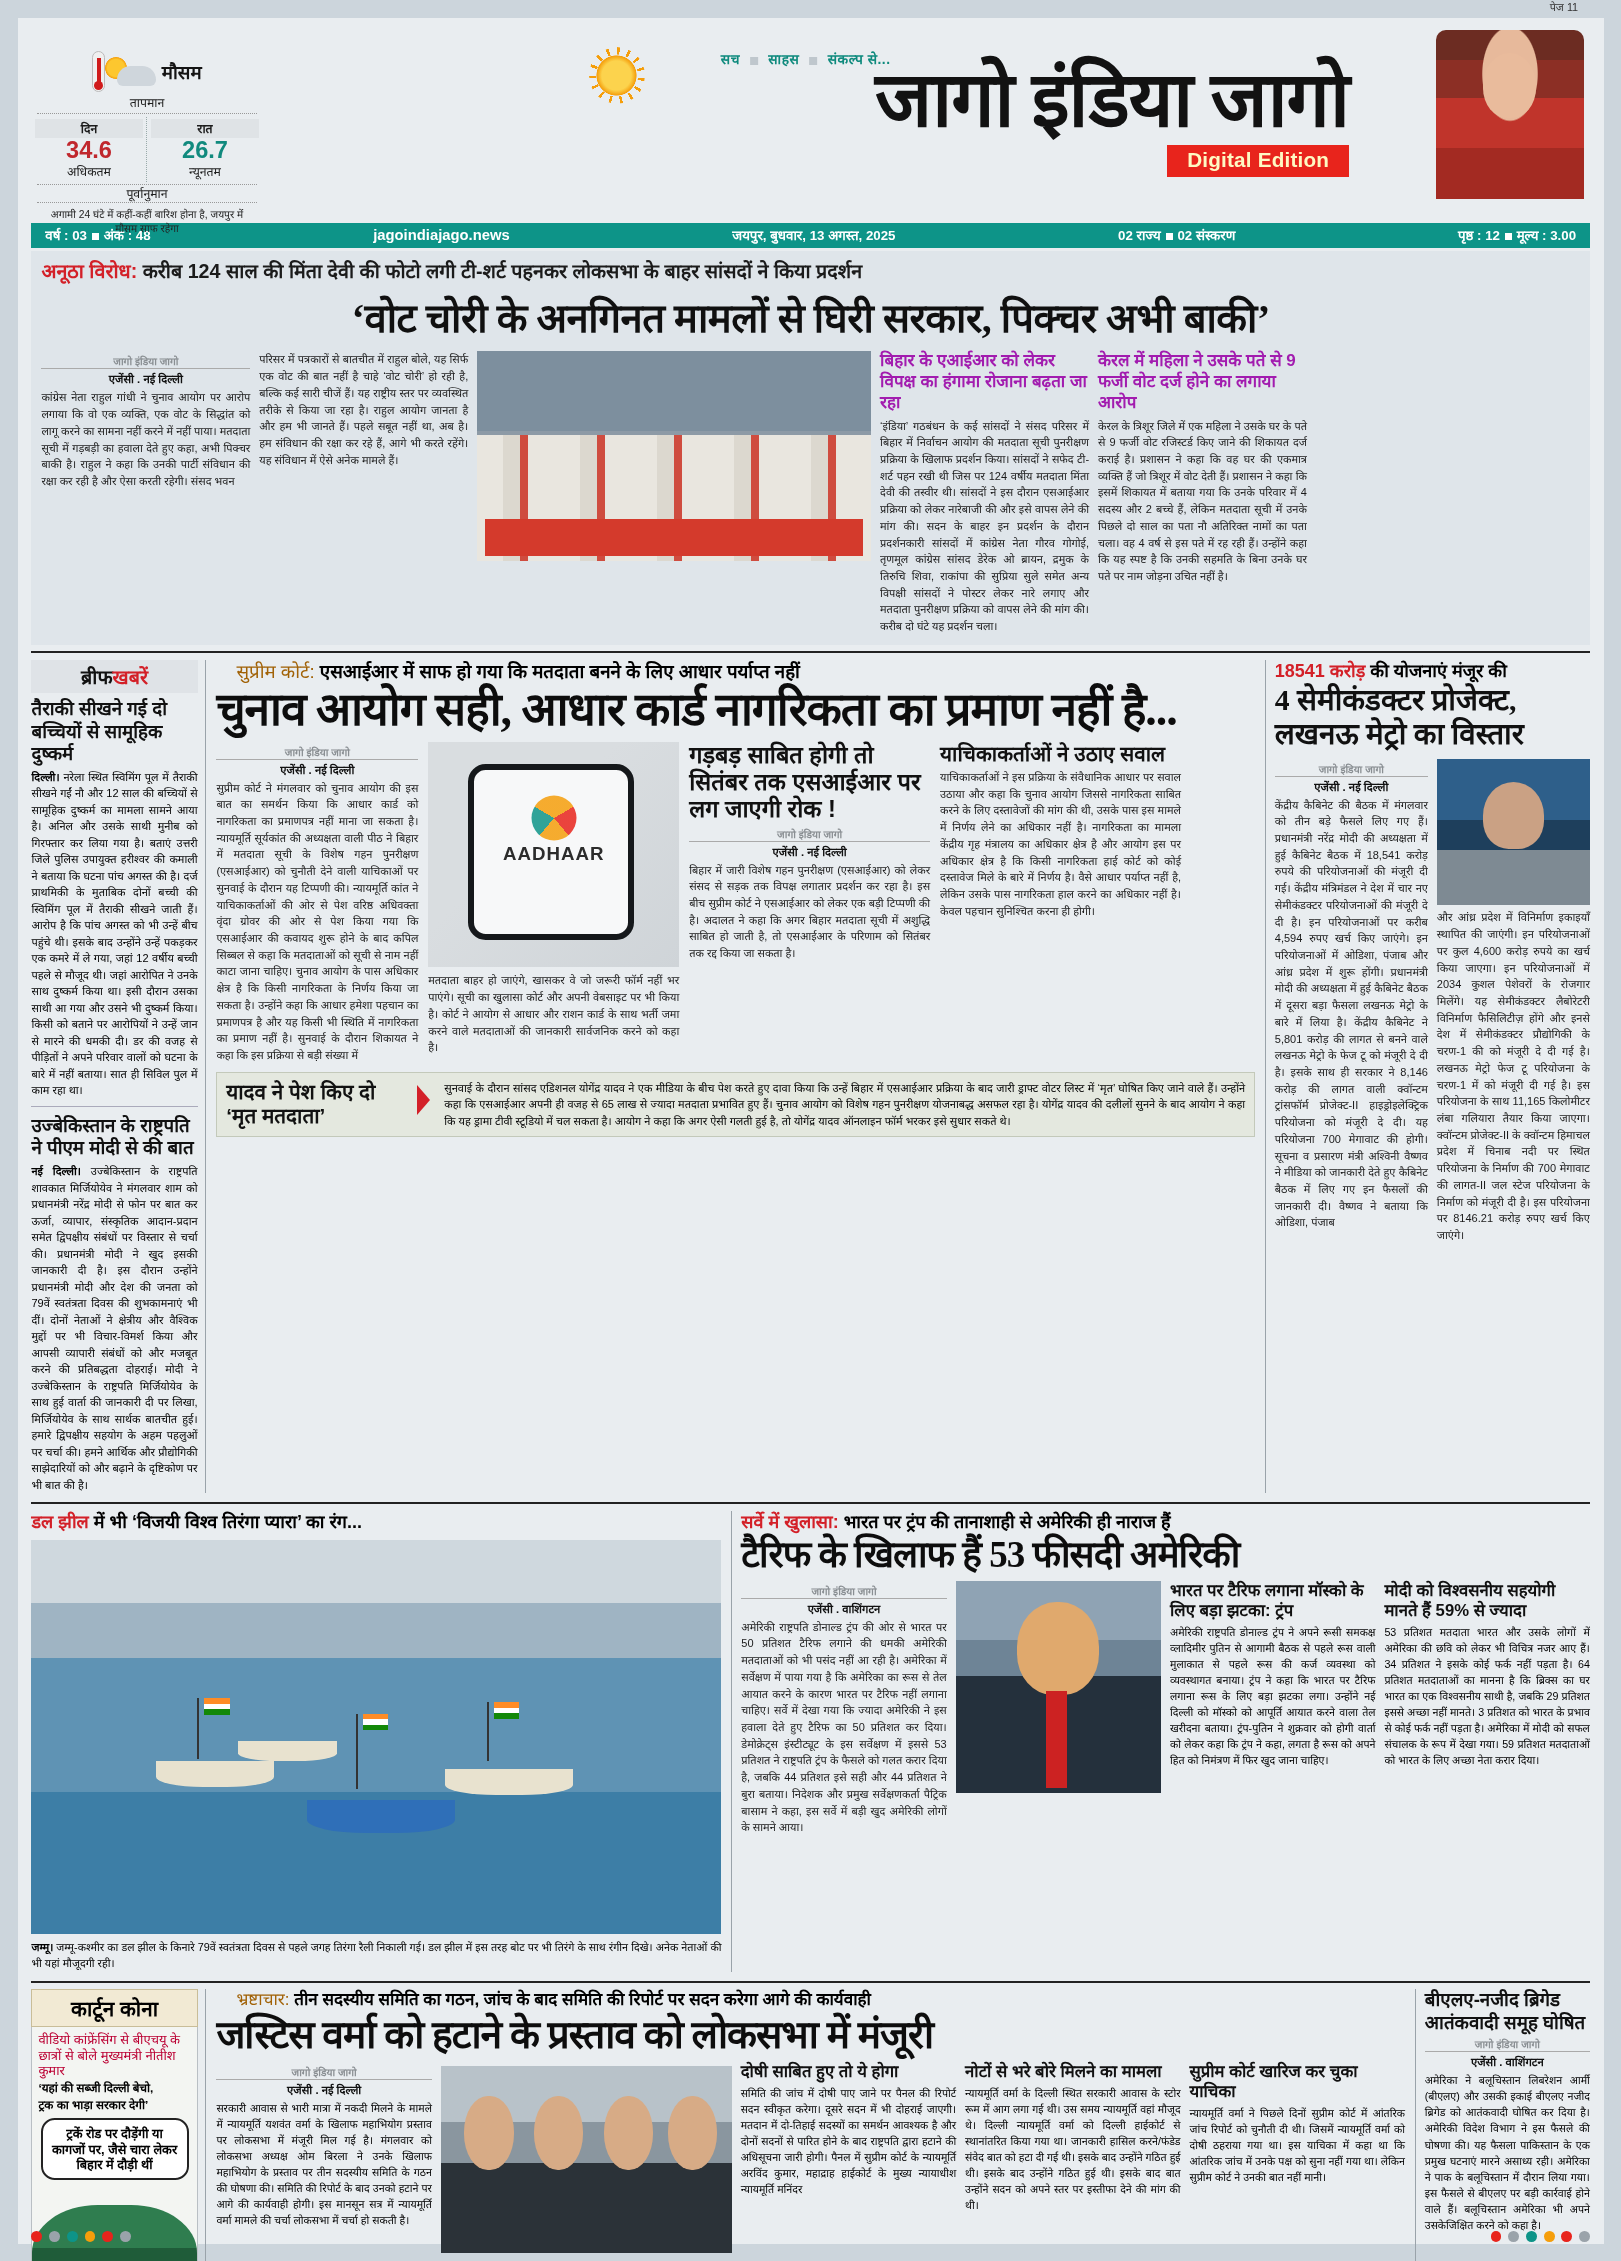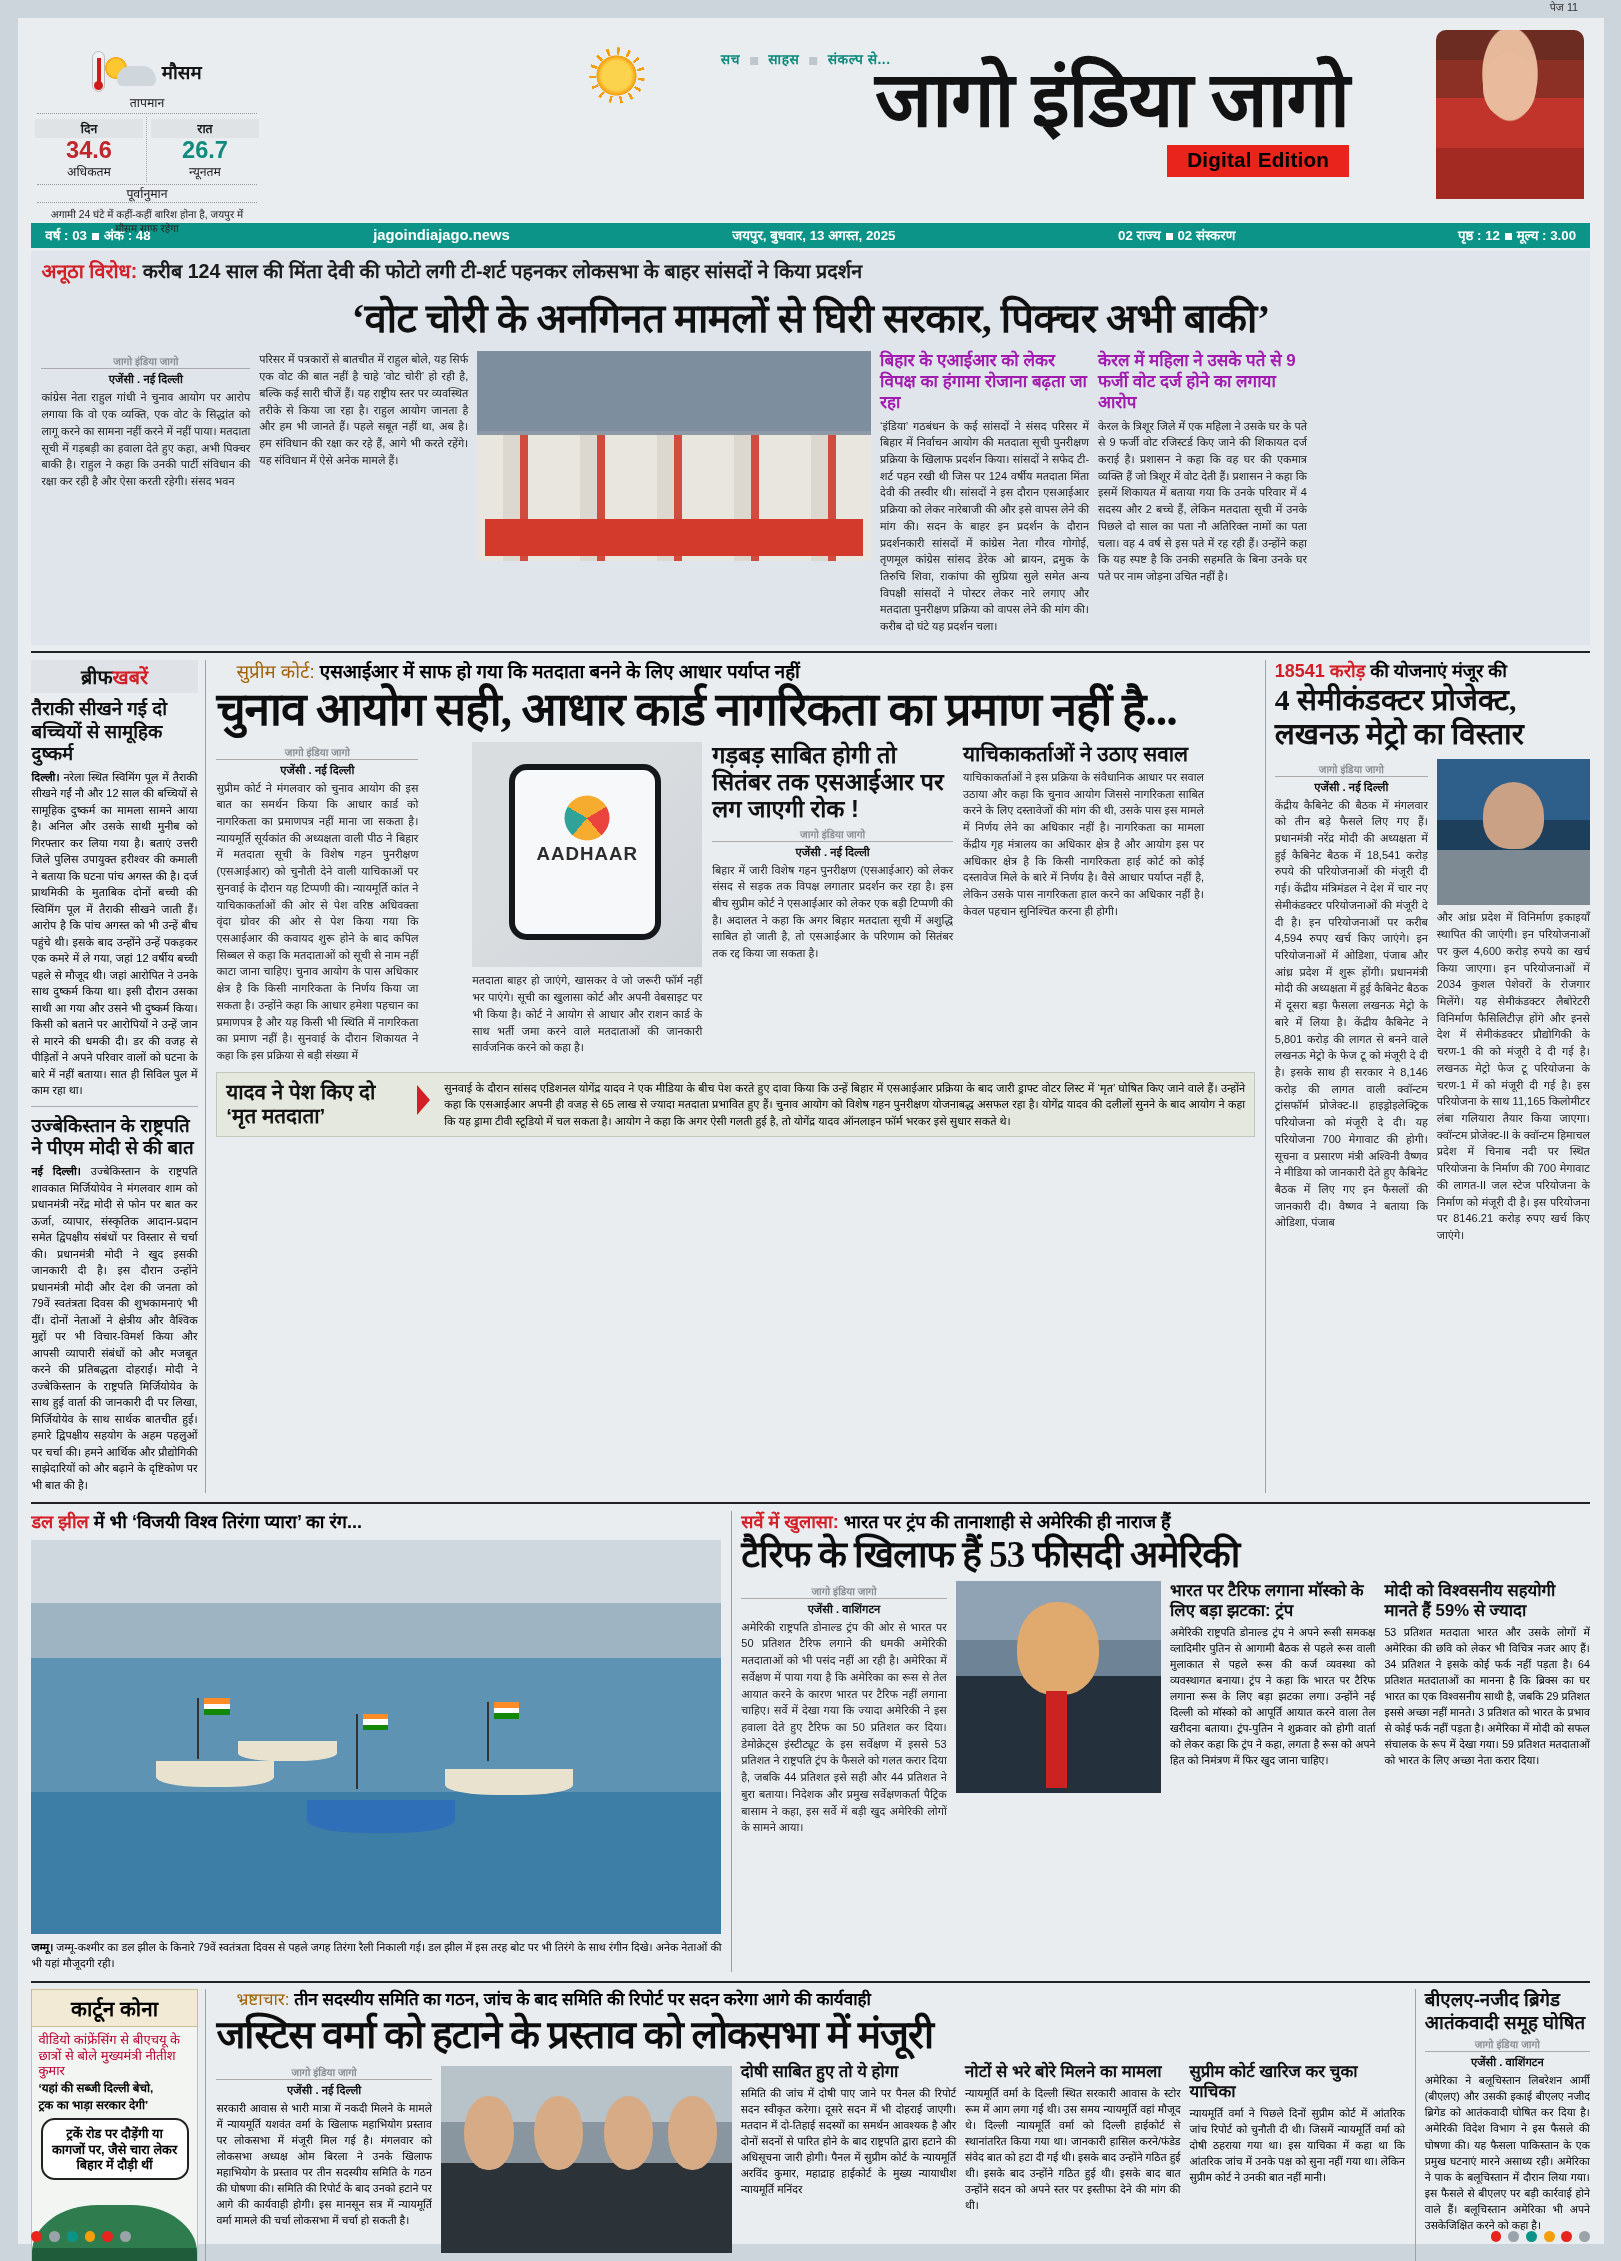--- a/index.html
+++ b/index.html
@@ -80,21 +80,21 @@
       #f59e0b 96deg 102deg, transparent 102deg 120deg, #f59e0b 120deg 126deg, transparent 126deg 144deg,
       #f59e0b 144deg 150deg, transparent 150deg 168deg, #f59e0b 168deg 174deg, transparent 174deg 192deg,
       #f59e0b 192deg 198deg, transparent 198deg 216deg, #f59e0b 216deg 222deg, transparent 222deg 240deg,
       #f59e0b 240deg 246deg, transparent 246deg 264deg, #f59e0b 264deg 270deg, transparent 270deg 288deg,
       #f59e0b 288deg 294deg, transparent 294deg 312deg, #f59e0b 312deg 318deg, transparent 318deg 336deg,
       #f59e0b 336deg 342deg, transparent 342deg 360deg);
     mask: radial-gradient(circle, transparent 52%, #000 53%);
     -webkit-mask: radial-gradient(circle, transparent 52%, #000 53%);
   }
   .digital-badge {
-    display: inline-block; background: #e8241c; color:#000000; font-weight: 800;
+    display: inline-block; background: #e8241c; color:#fef9c3; font-weight: 800;
     font-size: 20.7px; padding: 3px 19.7px 4.9px 19.7px; margin-top: 5.9px; letter-spacing: 0.2px;
   }
   .model-area { width: 241px; position: relative; }
   .model-photo {
     position: absolute; right: 5.9px; top: 2px; width: 148px; height: 169px;
     background:
       radial-gradient(ellipse at 50% 26%, #e7b99b 0 26%, transparent 27%),
       linear-gradient(180deg, #6c2c22 0 18%, #8c2f25 18% 40%, #c0342b 40% 70%, #a32a22 70% 100%);
     border-radius: 9.9px 9.9px 0 0;
   }
@@ -167,21 +167,21 @@
   .brief-sep { border-top: 1px solid #aab; margin: 7.9px 0; }
 
   .sec-kicker { font-size: 18.7px; font-weight: 700; line-height:1.3; margin-bottom:2px;}
   .sec-kicker .red { color:#a16207; font-weight:400;margin-left:20px;}
   .big-head {
     font-size: 46px; font-weight: 800; line-height: 1.06; color:#0d0d0d;
     font-family:"Liberation Serif","DejaVu Serif",serif; letter-spacing:-1px;
   }
   .c2-wrap { display:flex; gap:9.9px; margin-top:6.9px;}
   .c2-a { width: 202px;}
-  .c2-b { width: 230px; margin-left: 44px;}
+  .c2-b { width: 251px;}
   .c2-c { width: 241px;}
   .c2-d { width: 241px;}
   .aadhaar-photo {
     width: 100%; height: 225px; position: relative; overflow:hidden;
     background: linear-gradient(135deg,#d9dde0 0 40%, #cfd4d8 100%);
   }
   .aadhaar-phone {
     position:absolute; left: 16%; top: 10%; width: 66%; height: 78%;
     background: #f7f8f9; border: 6.9px solid #15181b; border-radius: 17.7px;
   }

